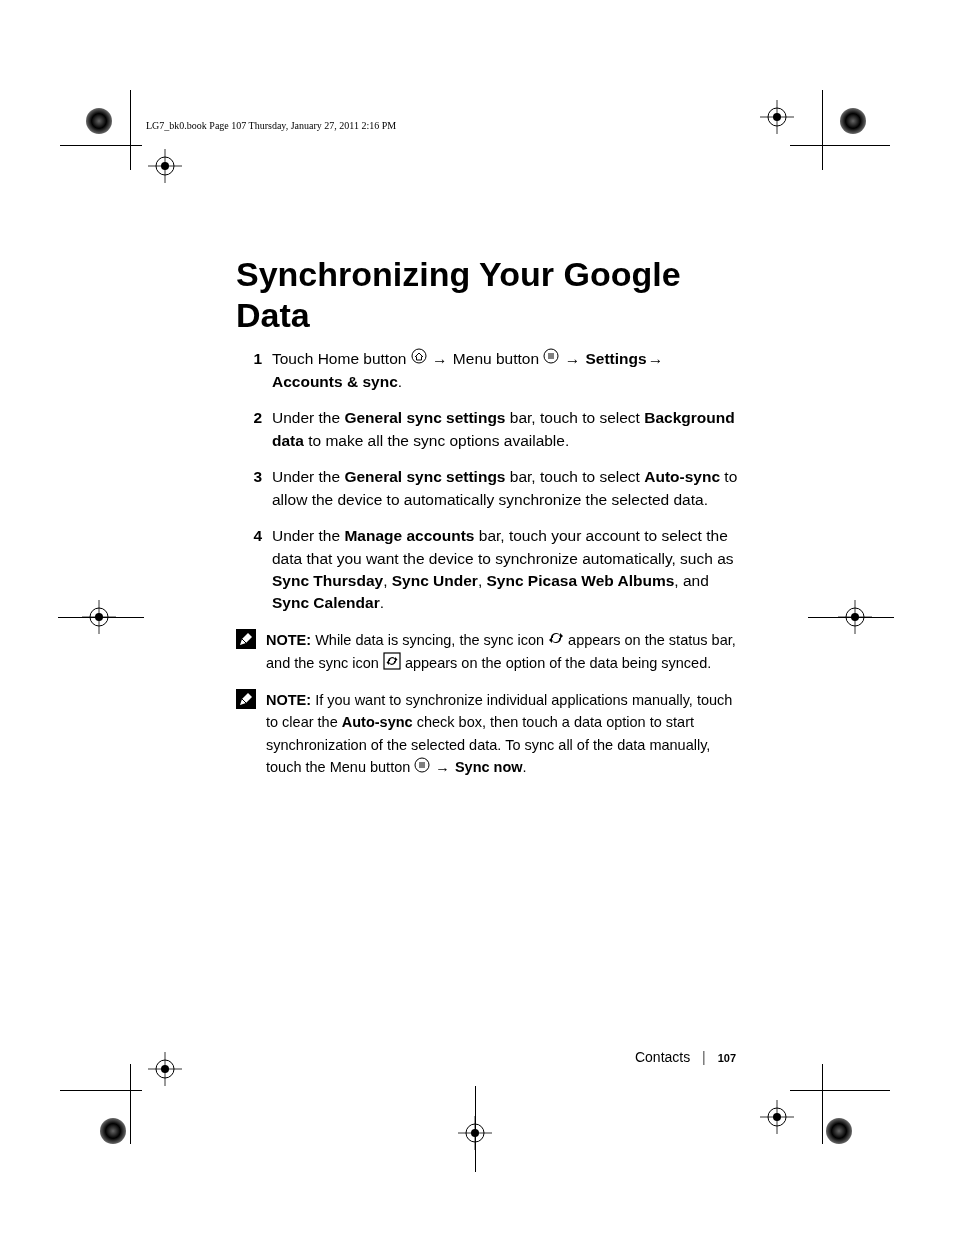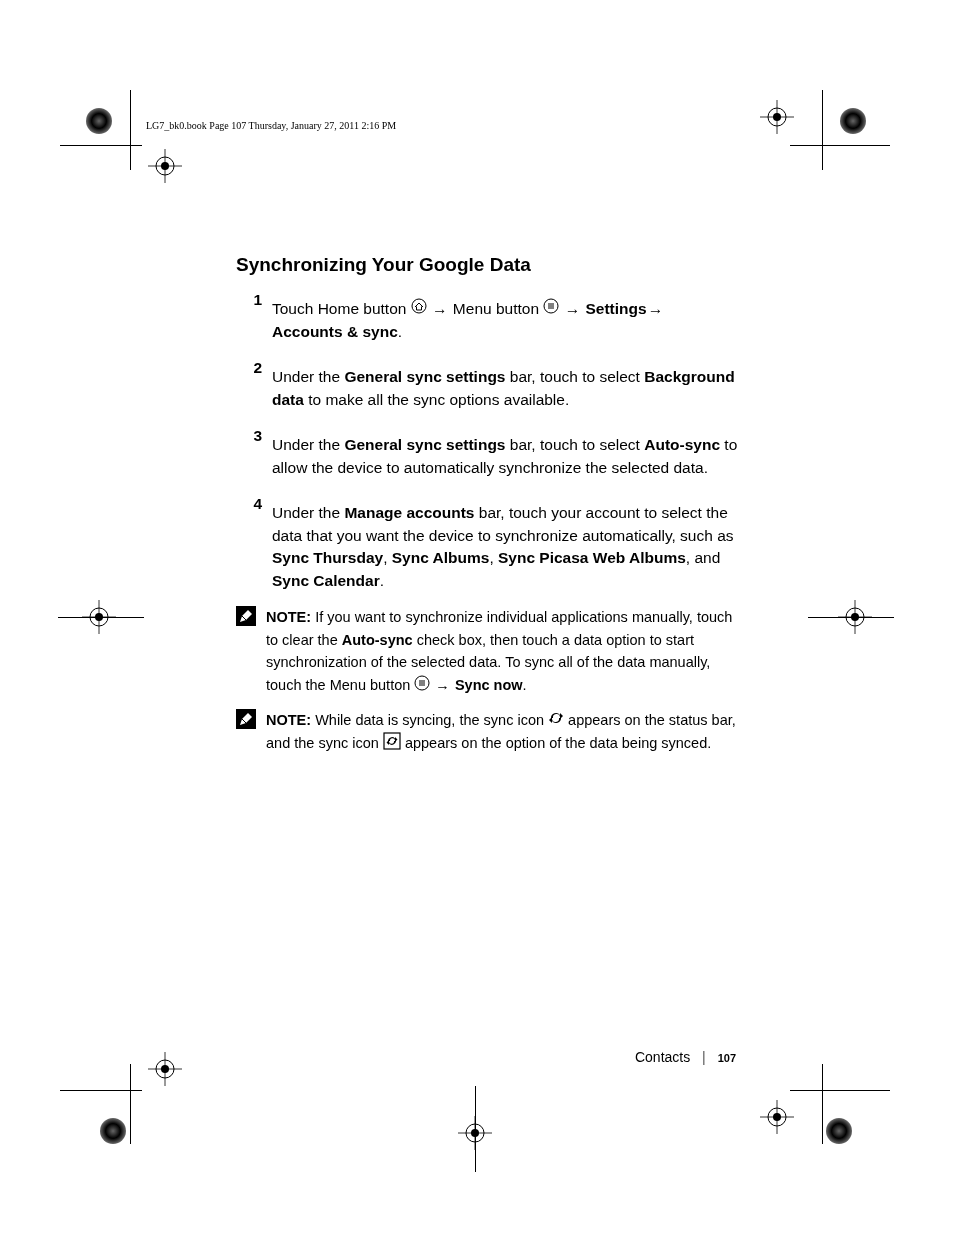--- a/index.html
+++ b/index.html
@@ -1,24 +1,24 @@
 <!DOCTYPE html>
 <html><head>
 <meta charset="utf-8">
 <style>
   html,body{margin:0;padding:0;background:#fff;font-family:"Segoe UI","Helvetica Neue",Arial,sans-serif;color:#000;}
   .page{position:relative;width:954px;height:1235px;margin:0 auto;background:#fff;}
   .content{position:absolute;left:236px;top:254px;width:502px;}
-  h1{font-size:19px;font-weight:600;margin:0 0 12px 0;line-height:1.2;}
+  h1{font-size:34px;font-weight:600;margin:0 0 12px 0;line-height:1.2;}
   p.intro{font-size:15.5px;line-height:1.45;margin:0 0 18px 0;}
   .subhead{font-weight:700;font-size:15px;margin:22px 0 12px 0;}
   ol.steps{list-style:none;padding:0;margin:0;}
   ol.steps>li{display:flex;margin:0 0 14px 0;font-size:15.5px;line-height:1.45;}
   ol.steps>li>.num{width:26px;flex:0 0 26px;font-weight:700;text-align:right;padding-right:10px;}
-  ol.steps>li>.body{flex:1;margin-top:9px;}
+  ol.steps>li>.body{flex:1;}
   .note{display:flex;margin:4px 0 12px 0;font-size:14.5px;line-height:1.55;}
   .note .icon-col{width:30px;flex:0 0 30px;}
   .note .body{flex:1;}
   .note .label{font-weight:700;}
   b{font-weight:700;}
   .arrow{display:inline-block;padding:0 1px;}
   .icon-inline{display:inline-block;vertical-align:middle;}
   .pencil-box{display:inline-block;width:20px;height:20px;background:#000;position:relative;vertical-align:top;}
   .pencil-box svg{position:absolute;left:2px;top:2px;}
   .footer{position:absolute;right:218px;bottom:170px;font-size:14px;}
@@ -157,48 +157,24 @@
       <li>
         <span class="num">3</span>
         <span class="body">
           <span>Under the </span><b>General sync settings</b><span> bar, touch to select </span><b>Auto-sync</b><span> to allow the device to automatically synchronize the selected data.</span>
         </span>
       </li>
 
       <li>
         <span class="num">4</span>
         <span class="body">
-          <span>Under the </span><b>Manage accounts</b><span> bar, touch your account to select the data that you want the device to synchronize automatically, such as </span><b>Sync Thursday</b><span>, </span><b>Sync Albums</b><span>, </span><b>Sync Picasa Web Albums</b><span>, and </span><b>Sync Calendar</b><span>.</span>
+          <span>Under the </span><b>Manage accounts</b><span> bar, touch your account to select the data that you want the device to synchronize automatically, such as </span><b>Sync Thursday</b><span>, </span><b>Sync Under</b><span>, </span><b>Sync Picasa Web Albums</b><span>, and </span><b>Sync Calendar</b><span>.</span>
         </span>
       </li>
     </ol>
-
-    <div class="note">
-      <span class="icon-col">
-        <span class="pencil-box">
-          <svg width="16" height="16" viewBox="0 0 16 16">
-              <path d="M2 14 L4 8 L10 2 L14 6 L8 12 L2 14 Z" fill="#fff"></path>
-              <path d="M4 8 L8 12" stroke="#000" stroke-width="1"></path>
-            </svg>
-        </span>
-      </span>
-      <span class="body">
-        <span class="label">NOTE:</span><span> If you want to synchronize individual applications manually, touch to clear the </span><b>Auto-sync</b><span> check box, then touch a data option to start synchronization of the selected data. To sync all of the data manually, touch the Menu button </span>
-        <span class="icon-inline">
-          <svg width="16" height="16" viewBox="0 0 16 16">
-              <circle cx="8" cy="8" r="7" fill="none" stroke="#000" stroke-width="1"></circle>
-              <line x1="5" y1="6" x2="11" y2="6" stroke="#000" stroke-width="1"></line>
-              <line x1="5" y1="8" x2="11" y2="8" stroke="#000" stroke-width="1"></line>
-              <line x1="5" y1="10" x2="11" y2="10" stroke="#000" stroke-width="1"></line>
-            </svg>
-        </span>
-        <span class="arrow">→</span>
-        <b>Sync now</b><span>.</span>
-      </span>
-    </div>
 
     <div class="note">
       <span class="icon-col">
         <span class="pencil-box">
           <svg width="16" height="16" viewBox="0 0 16 16">
               <path d="M2 14 L4 8 L10 2 L14 6 L8 12 L2 14 Z" fill="#fff"></path>
               <path d="M4 8 L8 12" stroke="#000" stroke-width="1"></path>
             </svg>
         </span>
       </span>
@@ -214,20 +190,44 @@
         <span class="icon-inline">
           <svg width="18" height="18" viewBox="0 0 18 18">
               <rect x="1" y="1" width="16" height="16" fill="none" stroke="#000" stroke-width="1.2"></rect>
               <path d="M5 9 A4 4 0 0 1 12 6.5 L12 5 L14.5 7.5 L12 10 L12 8.5 A2 2 0 0 0 7 9" fill="#000"></path>
               <path d="M13 9 A4 4 0 0 1 6 11.5 L6 13 L3.5 10.5 L6 8 L6 9.5 A2 2 0 0 0 11 9" fill="#000"></path>
             </svg>
         </span>
         <span> appears on the option of the data being synced.</span>
       </span>
     </div>
+
+    <div class="note">
+      <span class="icon-col">
+        <span class="pencil-box">
+          <svg width="16" height="16" viewBox="0 0 16 16">
+              <path d="M2 14 L4 8 L10 2 L14 6 L8 12 L2 14 Z" fill="#fff"></path>
+              <path d="M4 8 L8 12" stroke="#000" stroke-width="1"></path>
+            </svg>
+        </span>
+      </span>
+      <span class="body">
+        <span class="label">NOTE:</span><span> If you want to synchronize individual applications manually, touch to clear the </span><b>Auto-sync</b><span> check box, then touch a data option to start synchronization of the selected data. To sync all of the data manually, touch the Menu button </span>
+        <span class="icon-inline">
+          <svg width="16" height="16" viewBox="0 0 16 16">
+              <circle cx="8" cy="8" r="7" fill="none" stroke="#000" stroke-width="1"></circle>
+              <line x1="5" y1="6" x2="11" y2="6" stroke="#000" stroke-width="1"></line>
+              <line x1="5" y1="8" x2="11" y2="8" stroke="#000" stroke-width="1"></line>
+              <line x1="5" y1="10" x2="11" y2="10" stroke="#000" stroke-width="1"></line>
+            </svg>
+        </span>
+        <span class="arrow">→</span>
+        <b>Sync now</b><span>.</span>
+      </span>
+    </div>
   </div>
 
   <div class="footer">
     <span>Contacts</span>
     <span class="sep">|</span>
     <span class="pn">107</span>
   </div>
 
 </div>
 

